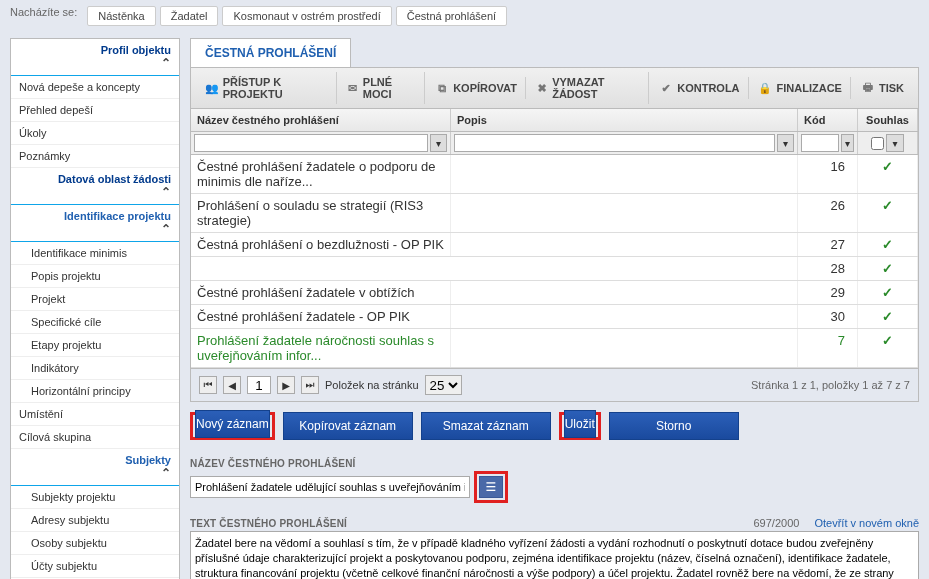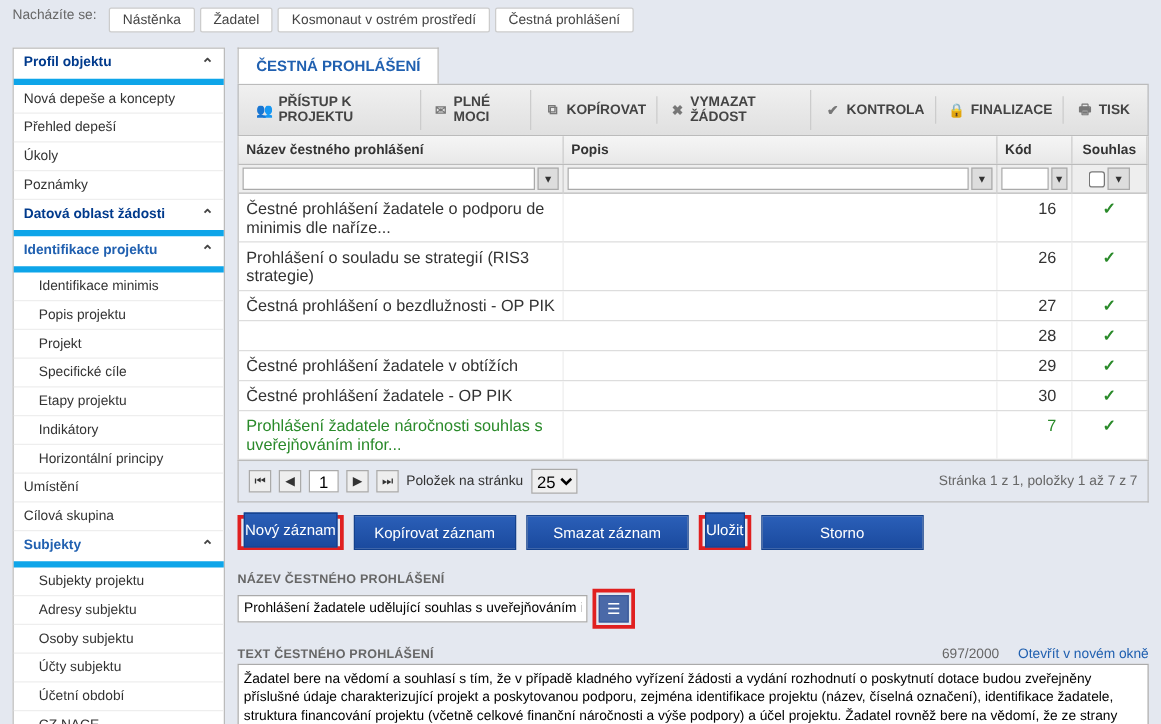--- a/index.html
+++ b/index.html
@@ -5,21 +5,21 @@
   * { box-sizing: border-box; margin: 0; padding: 0; }
   body { font-family: Arial, sans-serif; font-size: 11px; background: #e4e8f0; color: #333; }
   
   .breadcrumb { padding: 6px 10px; background: #e4e8f0; display: flex; gap: 4px; font-size: 11px; }
   .breadcrumb-label { color: #666; margin-right: 6px; }
   .breadcrumb-item { background: #fff; border: 1px solid #ccc; padding: 3px 10px; border-radius: 2px; cursor: pointer; color: #444; }
   
   .layout { display: flex; gap: 10px; padding: 6px 10px; }
   
   .sidebar { width: 170px; background: #fff; border: 1px solid #bbb; }
-  .side-section { border-bottom: 5px solid #0ea5e9; padding: 5px 8px; display: flex; justify-content: space-between; align-items: flex-start; cursor: pointer; font-weight: bold; color: #003a8c; font-size: 11px; }
+  .side-section { border-bottom: 1px solid #0ea5e9; padding: 5px 8px; display: flex; justify-content: space-between; align-items: flex-end; cursor: pointer; font-weight: bold; color: #003a8c; font-size: 11px; flex-direction: column; }
   .side-section.blue { color: #2060b0; }
   .side-item { border-bottom: 1px solid #eee; padding: 5px 8px 5px 8px; cursor: pointer; color: #333; font-size: 11px; }
   .side-sub { padding-left: 20px; }
   .chev { font-size: 12px; color: #444; }
   
   .main { flex: 1; background: #e4e8f0; }
   .tab-bar { display: flex; }
   .tab { background: #fff; border: 1px solid #bbb; border-bottom: none; padding: 7px 14px; font-weight: bold; color: #2060b0; font-size: 12px; }
   
   .toolbar { background: linear-gradient(#f0f0f0,#e0e0e0); border: 1px solid #bbb; display: flex; align-items: center; padding: 4px 6px; gap: 2px; }

